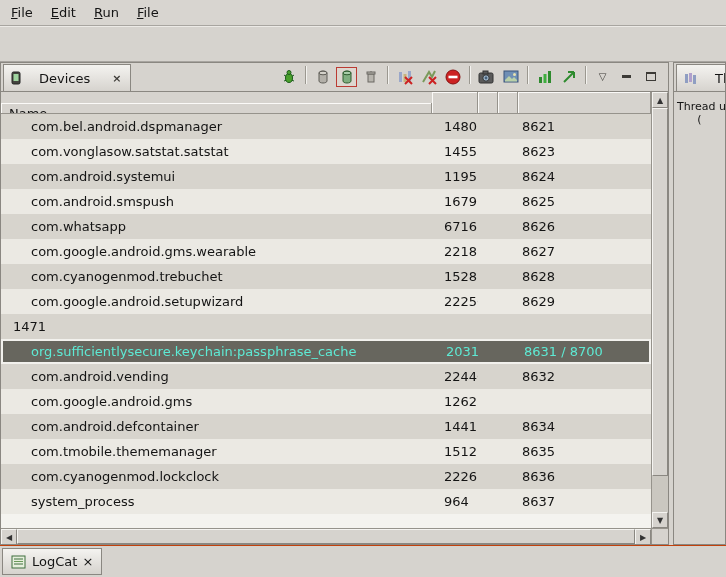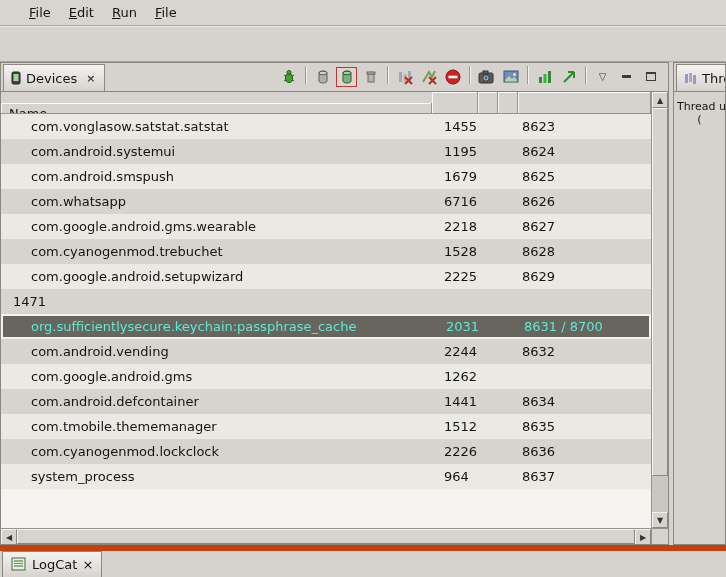--- a/index.html
+++ b/index.html
@@ -5,33 +5,33 @@
   * { box-sizing: border-box; margin:0; padding:0; }
   html,body { width:726px; height:577px; overflow:hidden; }
   body {
     font-family:"DejaVu Sans", sans-serif;
     background:#d6d3ce;
     color:#141414;
     position:relative;
     font-size:13px;
   }
   
-  .menubar { height:26px; background:#d8d5d0; border-bottom:1px solid #a8a5a0; display:flex; align-items:stretch; padding-left:20px; }
+  .menubar { height:26px; background:#d8d5d0; border-bottom:1px solid #a8a5a0; display:flex; align-items:stretch; padding-left:2px; }
   .menu-item { display:inline-block; padding:0 9px; line-height:25px; cursor:default; }
   .menu-item::first-letter { text-decoration:underline; }
   
   .toolbar-strip { height:36px; background:#d6d3ce; border-bottom:1px solid #a8a5a0; box-shadow:inset 0 1px 0 #eceae6; }
   
   .main { display:flex; height:483px; }
   .devices-panel { width:669px; border:1px solid #8a8781; background:#d6d3ce; position:relative; }
   .sash { width:4px; background:#d6d3ce; cursor:col-resize; }
   .threads-panel { width:53px; border:1px solid #8a8781; background:#d6d3ce; overflow:hidden; }
   
   .tabbar { height:29px; display:flex; align-items:flex-end; border-bottom:1px solid #8a8781; background:#d6d3ce; }
-  .tab { height:27px; display:flex; align-items:center; gap:5px; padding:0 7px; border:1px solid #8a8781; border-bottom:none; background:linear-gradient(#f4f3f0,#d6d3ce); margin-left:2px; white-space:nowrap; }
+  .tab { height:27px; display:flex; align-items:center; gap:18px; padding:0 7px; border:1px solid #8a8781; border-bottom:none; background:linear-gradient(#f4f3f0,#d6d3ce); margin-left:2px; white-space:nowrap; }
   .tab .close { font-size:11px; font-weight:bold; color:#3e3c38; margin-left:2px; border:1px solid transparent; padding:0 1px; line-height:11px; }
   
   .view-toolbar { margin-left:auto; display:flex; align-items:center; gap:3px; padding:0 7px 4px 0; }
   .tbtn { width:21px; height:20px; display:flex; align-items:center; justify-content:center; border:1px solid transparent; }
   .tbtn.active { border:1px solid #bb3b33; background:#ddd7d0; }
   .tsep { width:1px; height:18px; background:#9b9890; box-shadow:1px 0 0 #f3f2ef; margin:0 3px 3px 3px; }
   .menu-glyph { font-size:10px; color:#3c3a36; }
   .min-shape { width:9px; height:3px; background:#3c3a36; }
   .max-shape { width:10px; height:9px; border:1px solid #3c3a36; border-top:2px solid #3c3a36; }
   
@@ -60,21 +60,21 @@
   .hscroll { position:absolute; left:0; bottom:0; height:16px; width:650px; background:#cac7c0; border-top:1px solid #96938c; display:flex; }
   .sbtn { width:16px; height:16px; flex:none; background:#d6d3ce; border:1px solid; border-color:#f5f4f1 #8a8781 #8a8781 #f5f4f1; font-size:8px; color:#333; display:flex; align-items:center; justify-content:center; }
   .vthumb { width:100%; height:368px; background:#d6d3ce; border:1px solid; border-color:#f5f4f1 #8a8781 #8a8781 #f5f4f1; }
   .hthumb { flex:1; height:100%; background:#d6d3ce; border:1px solid; border-color:#f5f4f1 #8a8781 #8a8781 #f5f4f1; }
   .vtrack-spacer { flex:1; }
   .corner { position:absolute; right:0; bottom:0; width:17px; height:16px; background:#d6d3ce; border-top:1px solid #96938c; border-left:1px solid #96938c; }
   
   .threads-msg { font-size:11px; text-align:left; padding:8px 0 0 3px; white-space:nowrap; overflow:hidden; }
   .threads-msg2 { font-size:11px; text-align:center; }
   
-  .bottombar { height:32px; border-top:6px solid #c2410c; background:#d6d3ce; display:flex; align-items:center; padding-left:2px; }
+  .bottombar { height:32px; border-top:1px solid #c2410c; background:#d6d3ce; display:flex; align-items:center; padding-left:2px; }
   .bottom-tab { height:27px; display:flex; align-items:center; gap:5px; padding:0 8px; border:1px solid #8a8781; background:linear-gradient(#f4f3f0,#d6d3ce); white-space:nowrap; }
   svg { display:block; }
 </style>
 </head>
 <body>
 
 <div class="menubar" id="menu-items">
     <span class="menu-item">File</span>
     <span class="menu-item">Edit</span>
     <span class="menu-item">Run</span>
@@ -193,20 +193,27 @@
     <div class="content">
       <div class="thead">
         <div class="th c-name">Name</div>
         <div class="th c-pid"></div>
         <div class="th c-x3"></div>
         <div class="th c-x4"></div>
         <div class="th c-port"></div>
       </div>
 
       <div class="rows" id="rows">
+          <div class="row gray">
+    <div class="cell name">com.bel.android.dspmanager</div>
+    <div class="cell pid">1480</div>
+    <div class="cell x3"></div>
+    <div class="cell x4"></div>
+    <div class="cell port">8621</div>
+  </div>
           <div class="row light">
     <div class="cell name">com.vonglasow.satstat.satstat</div>
     <div class="cell pid">14553</div>
     <div class="cell x3"></div>
     <div class="cell x4"></div>
     <div class="cell port">8623</div>
   </div>
           <div class="row gray">
     <div class="cell name">com.android.systemui</div>
     <div class="cell pid">1195</div>

